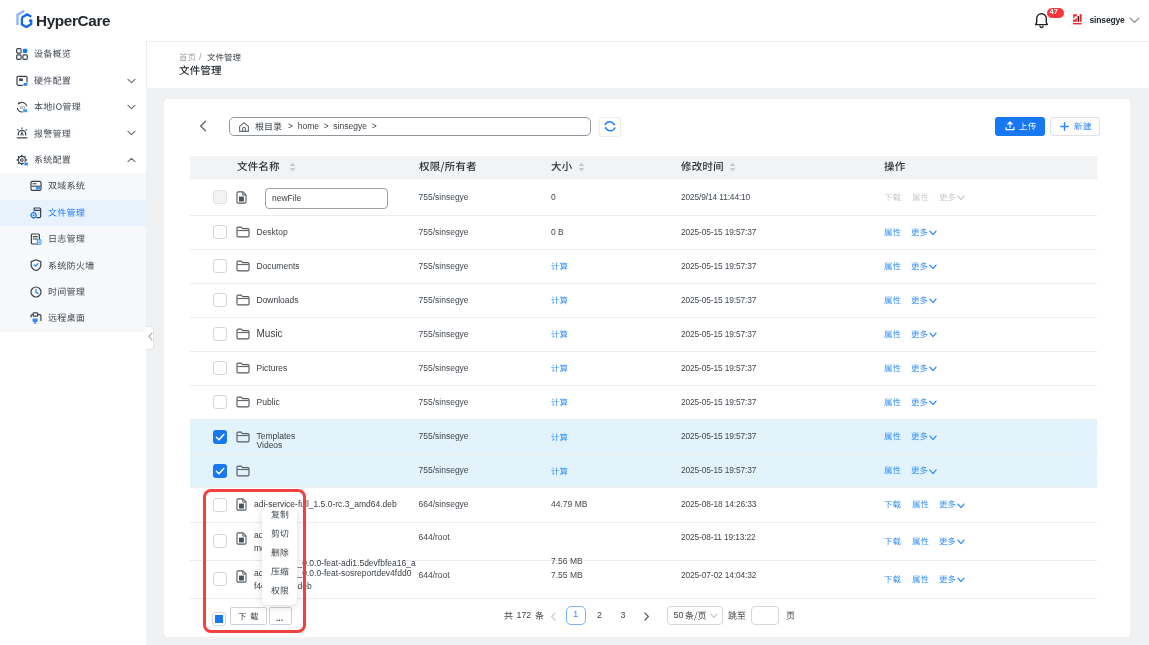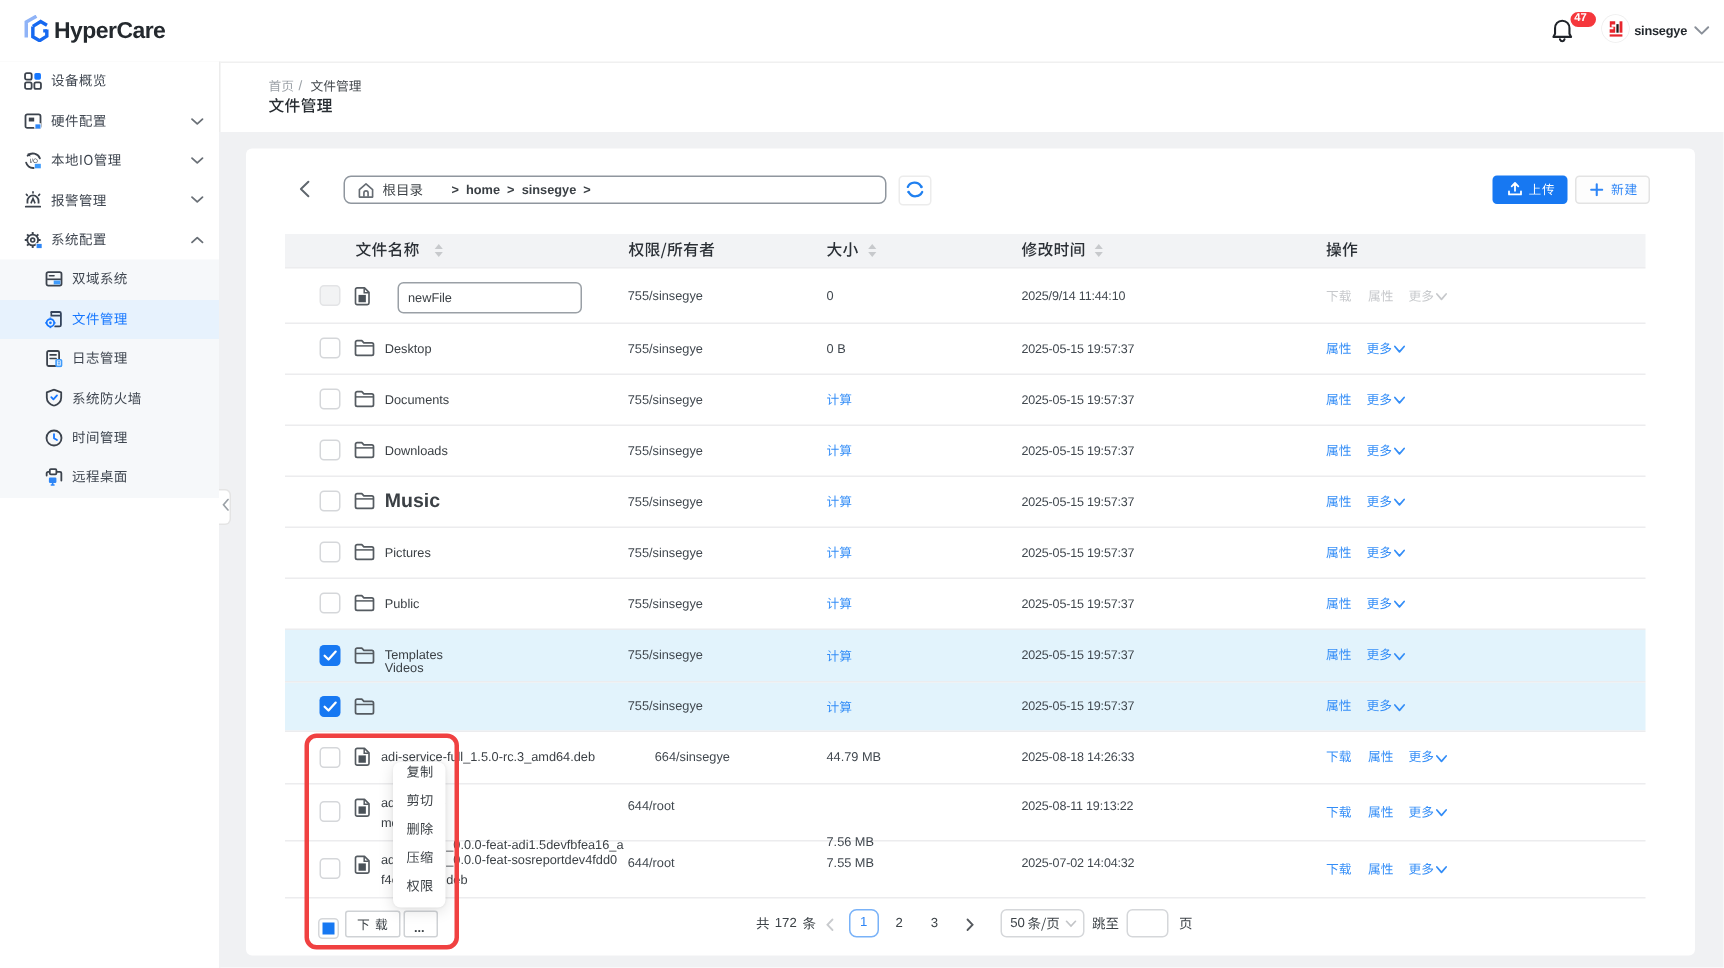--- a/index.html
+++ b/index.html
@@ -305,21 +305,21 @@
 <div style="position:absolute;left:229px;top:116.5px;width:362px;height:19.5px;background:#fff;border:1px solid #8f969e;border-radius:5px;box-sizing:border-box;"></div>
 <svg style="position:absolute;left:238px;top:120.5px;" width="12" height="12" viewBox="0 0 12 12">
 <path d="M1.6 5.4 L6 1.6 L10.4 5.4 V10.4 H1.6 Z" fill="none" stroke="#666c73" stroke-width="1.1" stroke-linejoin="round"></path>
 <path d="M4.6 10.2 V7.6 A1.4 1.4 0 0 1 7.4 7.6 V10.2" fill="none" stroke="#666c73" stroke-width="1.1"></path>
   </svg>
 <svg class="ct" style="left:255.0px;top:121.77px;" width="27.00" height="9.54" viewBox="0 -880 3000 1060" fill="#3b4045">
     <use href="#gR6839" transform="translate(0,0) scale(1,-1)"></use>
     <use href="#gR76ee" transform="translate(1000,0) scale(1,-1)"></use>
     <use href="#gR5f55" transform="translate(2000,0) scale(1,-1)"></use>
   </svg>
-<span class="lt" style="top:122.08px;font-size:8.50px;color:#3b4045;font-weight:bold;line-height:8.84px;left:301px;">&gt;  home  &gt;  sinsegye  &gt;</span>
+<span class="lt" style="top:122.08px;font-size:8.50px;color:#3b4045;font-weight:normal;line-height:8.84px;left:288px;">&gt;  home  &gt;  sinsegye  &gt;</span>
 <div style="position:absolute;left:599px;top:116.5px;width:22px;height:20px;background:#fff;border:1px solid #ececec;border-radius:3px;box-sizing:border-box;"></div>
 <svg style="position:absolute;left:603px;top:120px;" width="14" height="13" viewBox="0 0 14 13">
 <path d="M2.2 4.6 A5 5 0 0 1 11 4.2" fill="none" stroke="#2080f0" stroke-width="1.5" stroke-linecap="round"></path>
 <path d="M11.8 8 A5 5 0 0 1 3 8.4" fill="none" stroke="#2080f0" stroke-width="1.5" stroke-linecap="round"></path>
 <circle cx="11.3" cy="4.6" r="0.9" fill="#2080f0"></circle>
     <circle cx="2.7" cy="8" r="0.9" fill="#2080f0"></circle>
   </svg>
 <div style="position:absolute;left:995px;top:116.5px;width:49.5px;height:19px;background:#1778f2;border-radius:3px;"></div>
 <svg style="position:absolute;left:1005px;top:121px;z-index:2;" width="10" height="10" viewBox="0 0 10 10">
 <path d="M5 6.2 V1.2 M2.8 3.2 L5 1 L7.2 3.2" fill="none" stroke="#fff" stroke-width="1.2" stroke-linecap="round" stroke-linejoin="round"></path>
@@ -483,21 +483,21 @@
     <use href="#gR591a" transform="translate(1000,0) scale(1,-1)"></use>
   </svg>
 <svg style="position:absolute;left:928.5px;top:298.4px;" width="8" height="6" viewBox="0 0 8 6">
     <path d="M0.9 1 L4 4.6 L7.1 1" fill="none" stroke="#338df7" stroke-width="1.15" stroke-linecap="round" stroke-linejoin="round"></path>
   </svg>
 <div style="position:absolute;left:213.0px;top:327.0px;width:14px;height:14px;background:#fff;border:1px solid #d5d7da;border-radius:3px;box-sizing:border-box;"></div>
 <svg style="position:absolute;left:236.0px;top:328.0px;" width="14" height="12" viewBox="0 0 14 12">
     <path d="M1 2.2 A1.1 1.1 0 0 1 2.1 1.1 H5.2 L6.6 2.6 H11.9 A1.1 1.1 0 0 1 13 3.7 V9.8 A1.1 1.1 0 0 1 11.9 10.9 H2.1 A1.1 1.1 0 0 1 1 9.8 Z" fill="none" stroke="#555b61" stroke-width="1.15" stroke-linejoin="round"></path>
     <path d="M1.3 4.6 H12.7" stroke="#555b61" stroke-width="1.0"></path>
   </svg>
-<span class="lt" style="top:329.58px;font-size:13px;color:#3b4045;font-weight:bold;line-height:8.84px;left:256.5px;">Music</span>
+<span class="lt" style="top:329.58px;font-size:10px;color:#3b4045;font-weight:normal;line-height:8.84px;left:256.5px;">Music</span>
 <span class="lt" style="top:329.58px;font-size:8.50px;color:#41484f;font-weight:normal;line-height:8.84px;left:418.5px;">755/sinsegye</span>
 <svg class="ct" style="left:551.0px;top:330.04px;" width="17.00" height="9.01" viewBox="0 -880 2000 1060" fill="#338df7">
     <use href="#gR8ba1" transform="translate(0,0) scale(1,-1)"></use>
     <use href="#gR7b97" transform="translate(1000,0) scale(1,-1)"></use>
   </svg>
 <span class="lt" style="top:329.66px;font-size:8.35px;color:#41484f;font-weight:normal;line-height:8.68px;left:681.0px;letter-spacing:-0.12px;">2025-05-15 19:57:37</span>
 <svg class="ct" style="left:884.0px;top:329.54px;" width="17.00" height="9.01" viewBox="0 -880 2000 1060" fill="#338df7">
     <use href="#gR5c5e" transform="translate(0,0) scale(1,-1)"></use>
     <use href="#gR6027" transform="translate(1000,0) scale(1,-1)"></use>
   </svg>
@@ -606,21 +606,21 @@
 <svg style="position:absolute;left:928.5px;top:468.9px;" width="8" height="6" viewBox="0 0 8 6">
     <path d="M0.9 1 L4 4.6 L7.1 1" fill="none" stroke="#338df7" stroke-width="1.15" stroke-linecap="round" stroke-linejoin="round"></path>
   </svg>
 <div style="position:absolute;left:213.0px;top:497.5px;width:14px;height:14px;background:#fff;border:1px solid #d5d7da;border-radius:3px;box-sizing:border-box;"></div>
 <svg style="position:absolute;left:236.0px;top:498.0px;" width="11" height="13" viewBox="0 0 11 13">
     <path d="M1 2 A1.1 1.1 0 0 1 2.1 0.9 H7 L10 3.9 V11 A1.1 1.1 0 0 1 8.9 12.1 H2.1 A1.1 1.1 0 0 1 1 11 Z" fill="none" stroke="#555b61" stroke-width="1.1" stroke-linejoin="round"></path>
     <path d="M6.8 1.2 V4.1 H9.8" fill="none" stroke="#555b61" stroke-width="1.0"></path>
     <rect x="3" y="5.6" width="4.9" height="4.9" fill="#4a5158"></rect>
   </svg>
 <span class="lt" style="top:500.08px;font-size:8.50px;color:#3b4045;font-weight:normal;line-height:8.84px;left:254.0px;">adi-service-full_1.5.0-rc.3_amd64.deb</span>
-<span class="lt" style="top:500.08px;font-size:8.50px;color:#41484f;font-weight:normal;line-height:8.84px;left:418.5px;margin-left:18px;">664/sinsegye</span>
+<span class="lt" style="top:500.08px;font-size:8.50px;color:#41484f;font-weight:normal;line-height:8.84px;left:418.5px;">664/sinsegye</span>
 <span class="lt" style="top:500.08px;font-size:8.50px;color:#41484f;font-weight:normal;line-height:8.84px;left:551.0px;">44.79 MB</span>
 <span class="lt" style="top:500.16px;font-size:8.35px;color:#41484f;font-weight:normal;line-height:8.68px;left:681.0px;letter-spacing:-0.12px;">2025-08-18 14:26:33</span>
 <svg class="ct" style="left:884.0px;top:500.04px;" width="17.00" height="9.01" viewBox="0 -880 2000 1060" fill="#338df7">
     <use href="#gR4e0b" transform="translate(0,0) scale(1,-1)"></use>
     <use href="#gR8f7d" transform="translate(1000,0) scale(1,-1)"></use>
   </svg>
 <svg class="ct" style="left:912.3px;top:500.04px;" width="17.00" height="9.01" viewBox="0 -880 2000 1060" fill="#338df7">
     <use href="#gR5c5e" transform="translate(0,0) scale(1,-1)"></use>
     <use href="#gR6027" transform="translate(1000,0) scale(1,-1)"></use>
   </svg>

